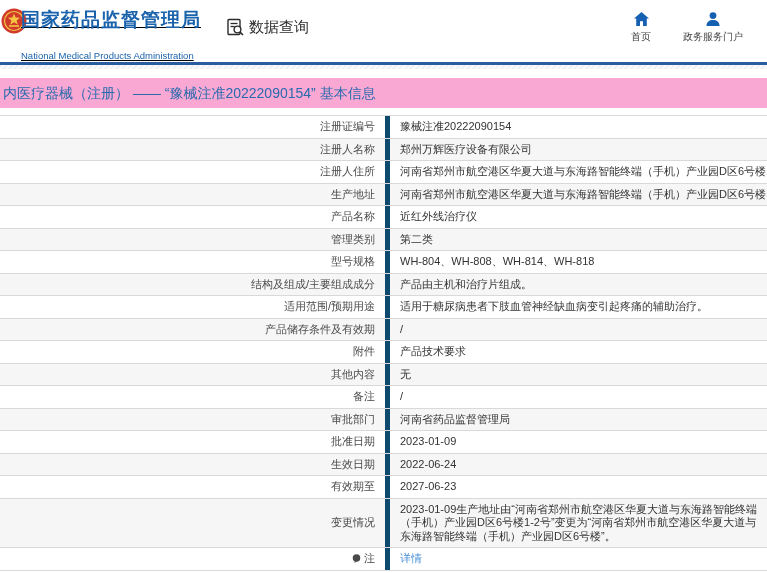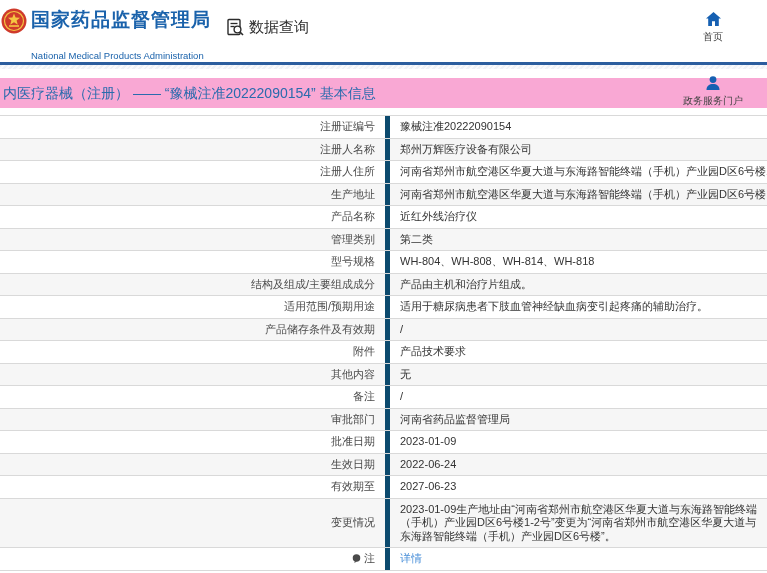--- a/index.html
+++ b/index.html
@@ -2,26 +2,26 @@
 <html><head>
 <meta charset="utf-8">
 <style>
   * { margin:0; padding:0; box-sizing:border-box; }
   html,body { width:767px; height:573px; overflow:hidden; background:#fff;
     font-family:"Liberation Sans","DejaVu Sans",sans-serif; }
 
   
   .header { position:relative; height:62px; background:#fff; }
   .emblem { position:absolute; left:1px; top:8px; width:26px; height:26px; }
-  .logo-text { position:absolute; left:31px; top:9px; }
+  .logo-text { position:absolute; left:21px; top:9px;text-decoration:underline; }
   .logo-title { font-size:19px; font-weight:bold; color:#1a62ab; letter-spacing:1px; line-height:22px; }
   .logo-sub { font-size:9.5px; color:#1a62ab; line-height:12px; margin-top:19px; }
   .dq { position:absolute; left:226px; top:18px; display:flex; align-items:flex-end; gap:4px; cursor:pointer; }
   .dq-label { font-size:15px; color:#2b2b2b; }
-  .nav { position:absolute; right:24px; top:12px; display:flex; gap:32px;flex-direction:column; }
+  .nav { position:absolute; right:24px; top:12px; display:flex; gap:32px; }
   .nav-item { display:flex; flex-direction:column; align-items:center; gap:4px; cursor:pointer; }
   .nav-item .lbl { font-size:10px; color:#444; white-space:nowrap; }
 
   
   .top-line { height:3px; background:#2b5d9e; }
   .top-line-shadow { height:4px; background:repeating-linear-gradient(135deg,#eef1f6 0 2px,#f9fafc 2px 4px); }
   .title-bar { margin-top:9px; height:30px; background:#f9a8d4; line-height:30px;
     padding-left:3px; font-size:14px; color:#2a6bad; white-space:nowrap; }
 
   

